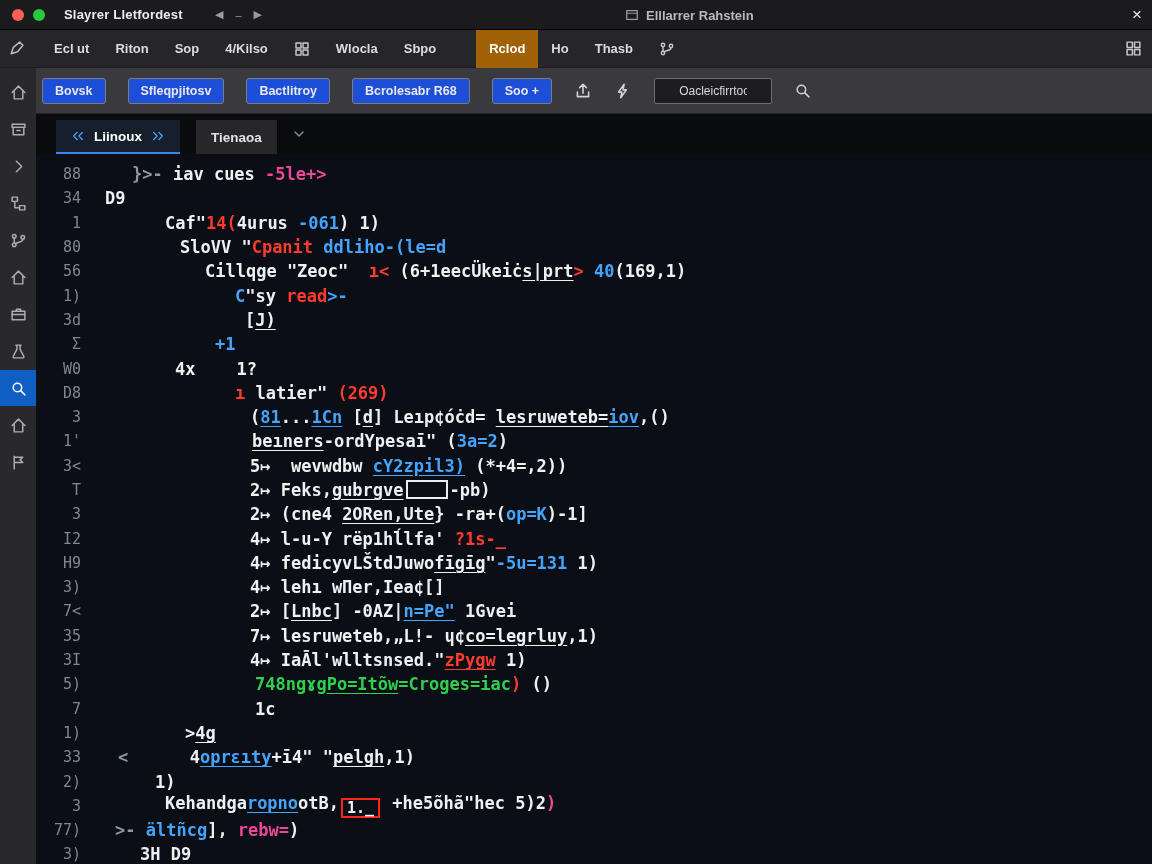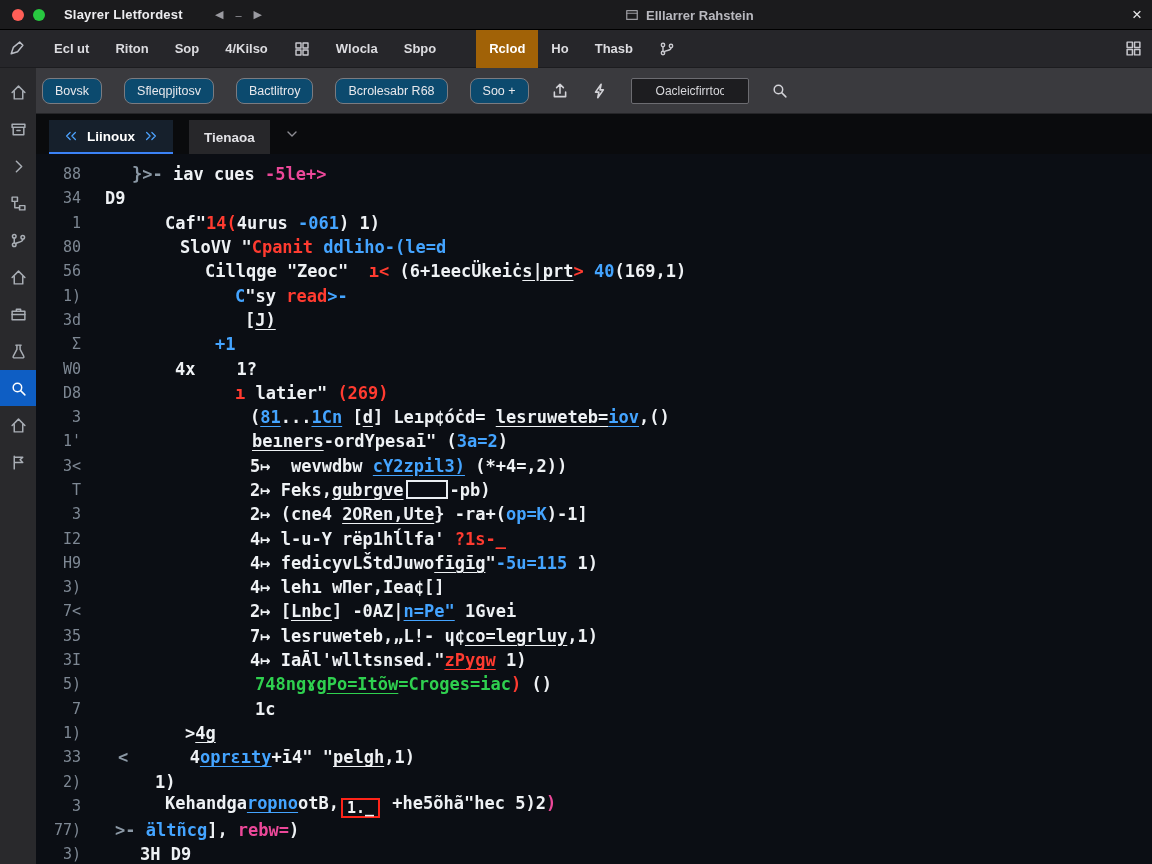--- a/index.html
+++ b/index.html
@@ -38,32 +38,32 @@
   .side-icon{width:36px;height:36px;margin-bottom:1px;display:flex;align-items:center;
     justify-content:center;color:#a9aeb5;}
   .side-icon svg{width:17px;height:17px;}
   .side-icon.active{background:#0e5ec4;color:#fff;}
   .main{flex:1;display:flex;flex-direction:column;min-width:0;}
 
   
   .toolbar{height:46px;flex:0 0 auto;background:#3a3a3e;display:flex;align-items:center;
     padding:0 10px 0 6px;gap:22px;border-bottom:1px solid #252528;}
   .tool-buttons{display:flex;gap:22px;align-items:center;}
-  .tool-btn{background:#0c4a6e;border:1px solid #7b7b80;color:#e8e8ec;font-size:12.5px;
-    font-weight:400;padding:5px 12px;border-radius:8px;white-space:nowrap;
+  .tool-btn{background:#1d4ed8;border:1px solid #7b7b80;color:#e8e8ec;font-size:12.5px;
+    font-weight:700;padding:5px 12px;border-radius:3px;white-space:nowrap;
     font-family:"Liberation Sans","DejaVu Sans",sans-serif;}
   .tool-ic{width:18px;height:18px;color:#d3d3d8;display:inline-flex;}
   .search-box{background:#1d1d20;border:1px solid #6c6c71;color:#d8d8dc;font-size:12px;
     padding:5px 24px;width:118px;border-radius:2px;outline:none;
     font-family:"Liberation Sans","DejaVu Sans",sans-serif;}
   .mag{width:17px;height:17px;color:#d3d3d8;display:inline-flex;}
 
   
   .tabbar{height:40px;flex:0 0 auto;background:#0a0b0d;display:flex;align-items:flex-end;
-    padding-left:13px;}
+    padding-left:20px;}
   .tab-strip{display:flex;align-items:flex-end;gap:16px;}
   .tab{height:34px;display:flex;align-items:center;padding:0 15px;background:#27272a;
     color:#e2e2e6;font-size:13.5px;font-weight:700;white-space:nowrap;}
   .tab.active{background:#16202c;border-bottom:2px solid #3b82f6;color:#fff;gap:9px;}
   .ticon{width:14px;height:14px;color:#4da3ff;display:inline-flex;}
   .tab-chev{width:16px;height:16px;color:#8d8d93;display:inline-flex;align-self:center;margin-left:14px;}
 
   
   .editor{flex:1;background:#0b0e14;padding-top:8px;overflow:hidden;
     font-family:"DejaVu Sans Mono","Liberation Mono",monospace;font-size:17px;font-weight:600;}
@@ -330,21 +330,21 @@
           <div class="line">
             <span class="gutter">3</span>
             <span class="code" style="padding-left: 160px;"><span class="s-w">2↦ (cne4 </span><span class="s-w s-u">2ORen,Ute</span><span class="s-w">} -ra+(</span><span class="s-b">op=K</span><span class="s-w">)-1]</span></span>
           </div>
           <div class="line">
             <span class="gutter">I2</span>
             <span class="code" style="padding-left: 160px;"><span class="s-w">4↦ l-u-Y rëp1hĺlfa' </span><span class="s-r">?1s-</span><span class="s-r s-u">_</span></span>
           </div>
           <div class="line">
             <span class="gutter">H9</span>
-            <span class="code" style="padding-left: 160px;"><span class="s-w">4↦ fedicyvLŠtdJuwo</span><span class="s-w s-u">fīgīg</span><span class="s-w">"</span><span class="s-b">-5u=115</span><span class="s-w"> 1)</span></span>
+            <span class="code" style="padding-left: 160px;"><span class="s-w">4↦ fedicyvLŠtdJuwo</span><span class="s-w s-u">fīgīg</span><span class="s-w">"</span><span class="s-b">-5u=131</span><span class="s-w"> 1)</span></span>
           </div>
           <div class="line">
             <span class="gutter">3)</span>
             <span class="code" style="padding-left: 160px;"><span class="s-w">4↦ lehı wΠer,Iea¢[]</span></span>
           </div>
           <div class="line">
             <span class="gutter">7&lt;</span>
             <span class="code" style="padding-left: 160px;"><span class="s-w">2↦ [</span><span class="s-w s-u">Lnbc</span><span class="s-w">] -0AZ|</span><span class="s-b s-u">n=Pe"</span><span class="s-w"> 1Gvei</span></span>
           </div>
           <div class="line">

